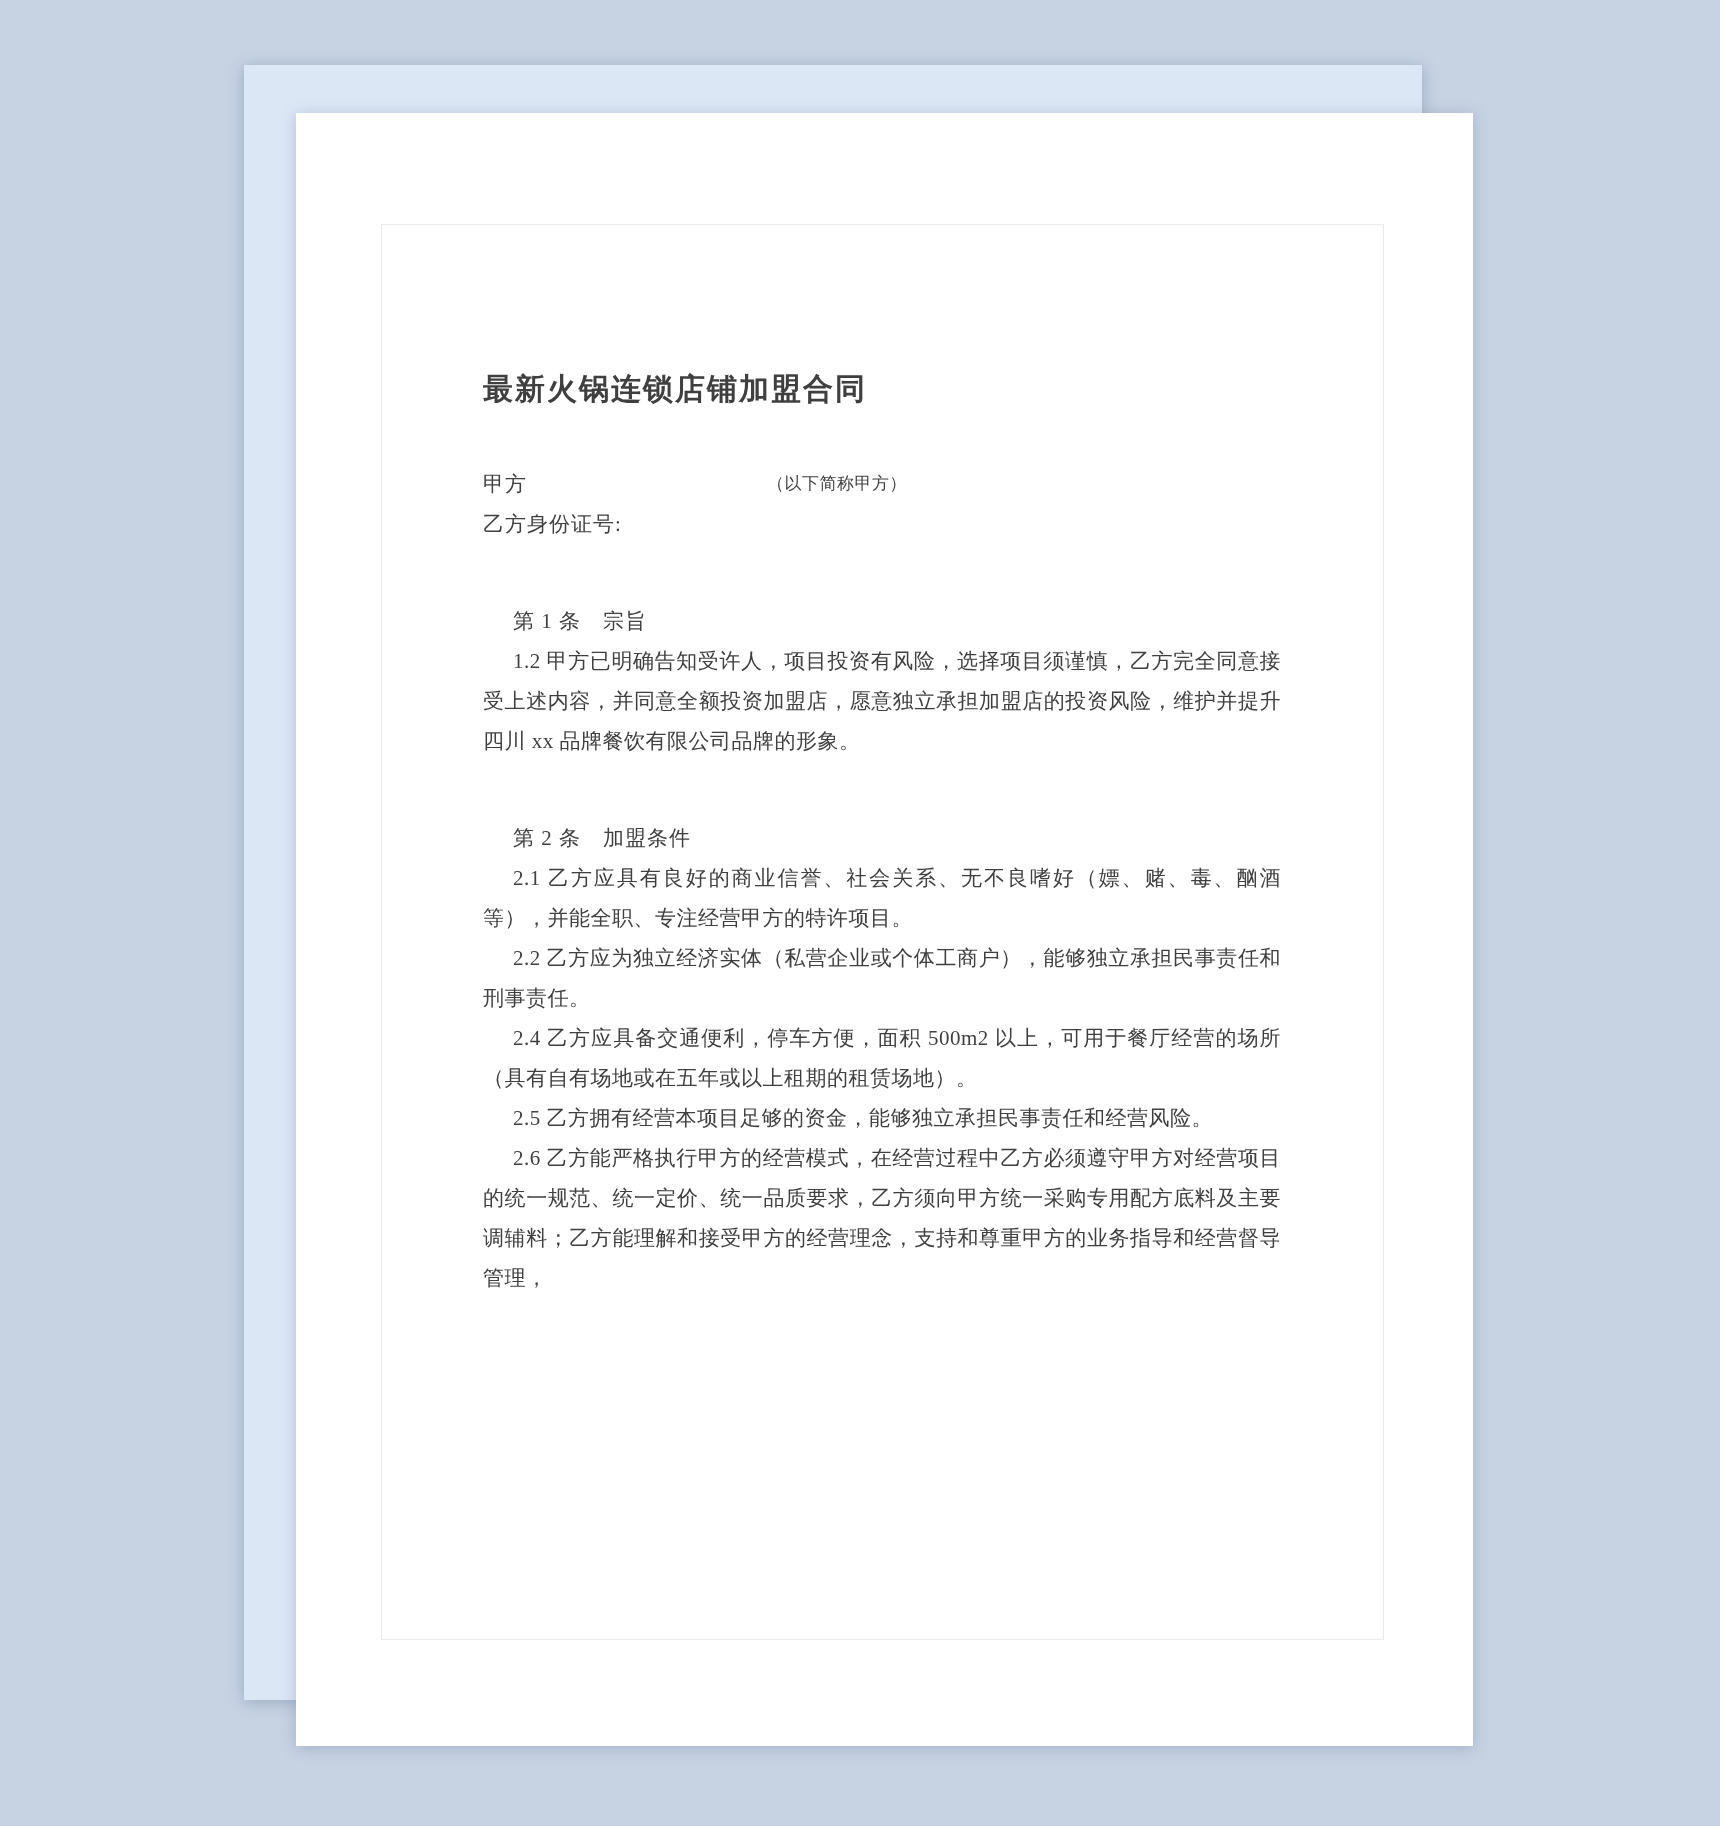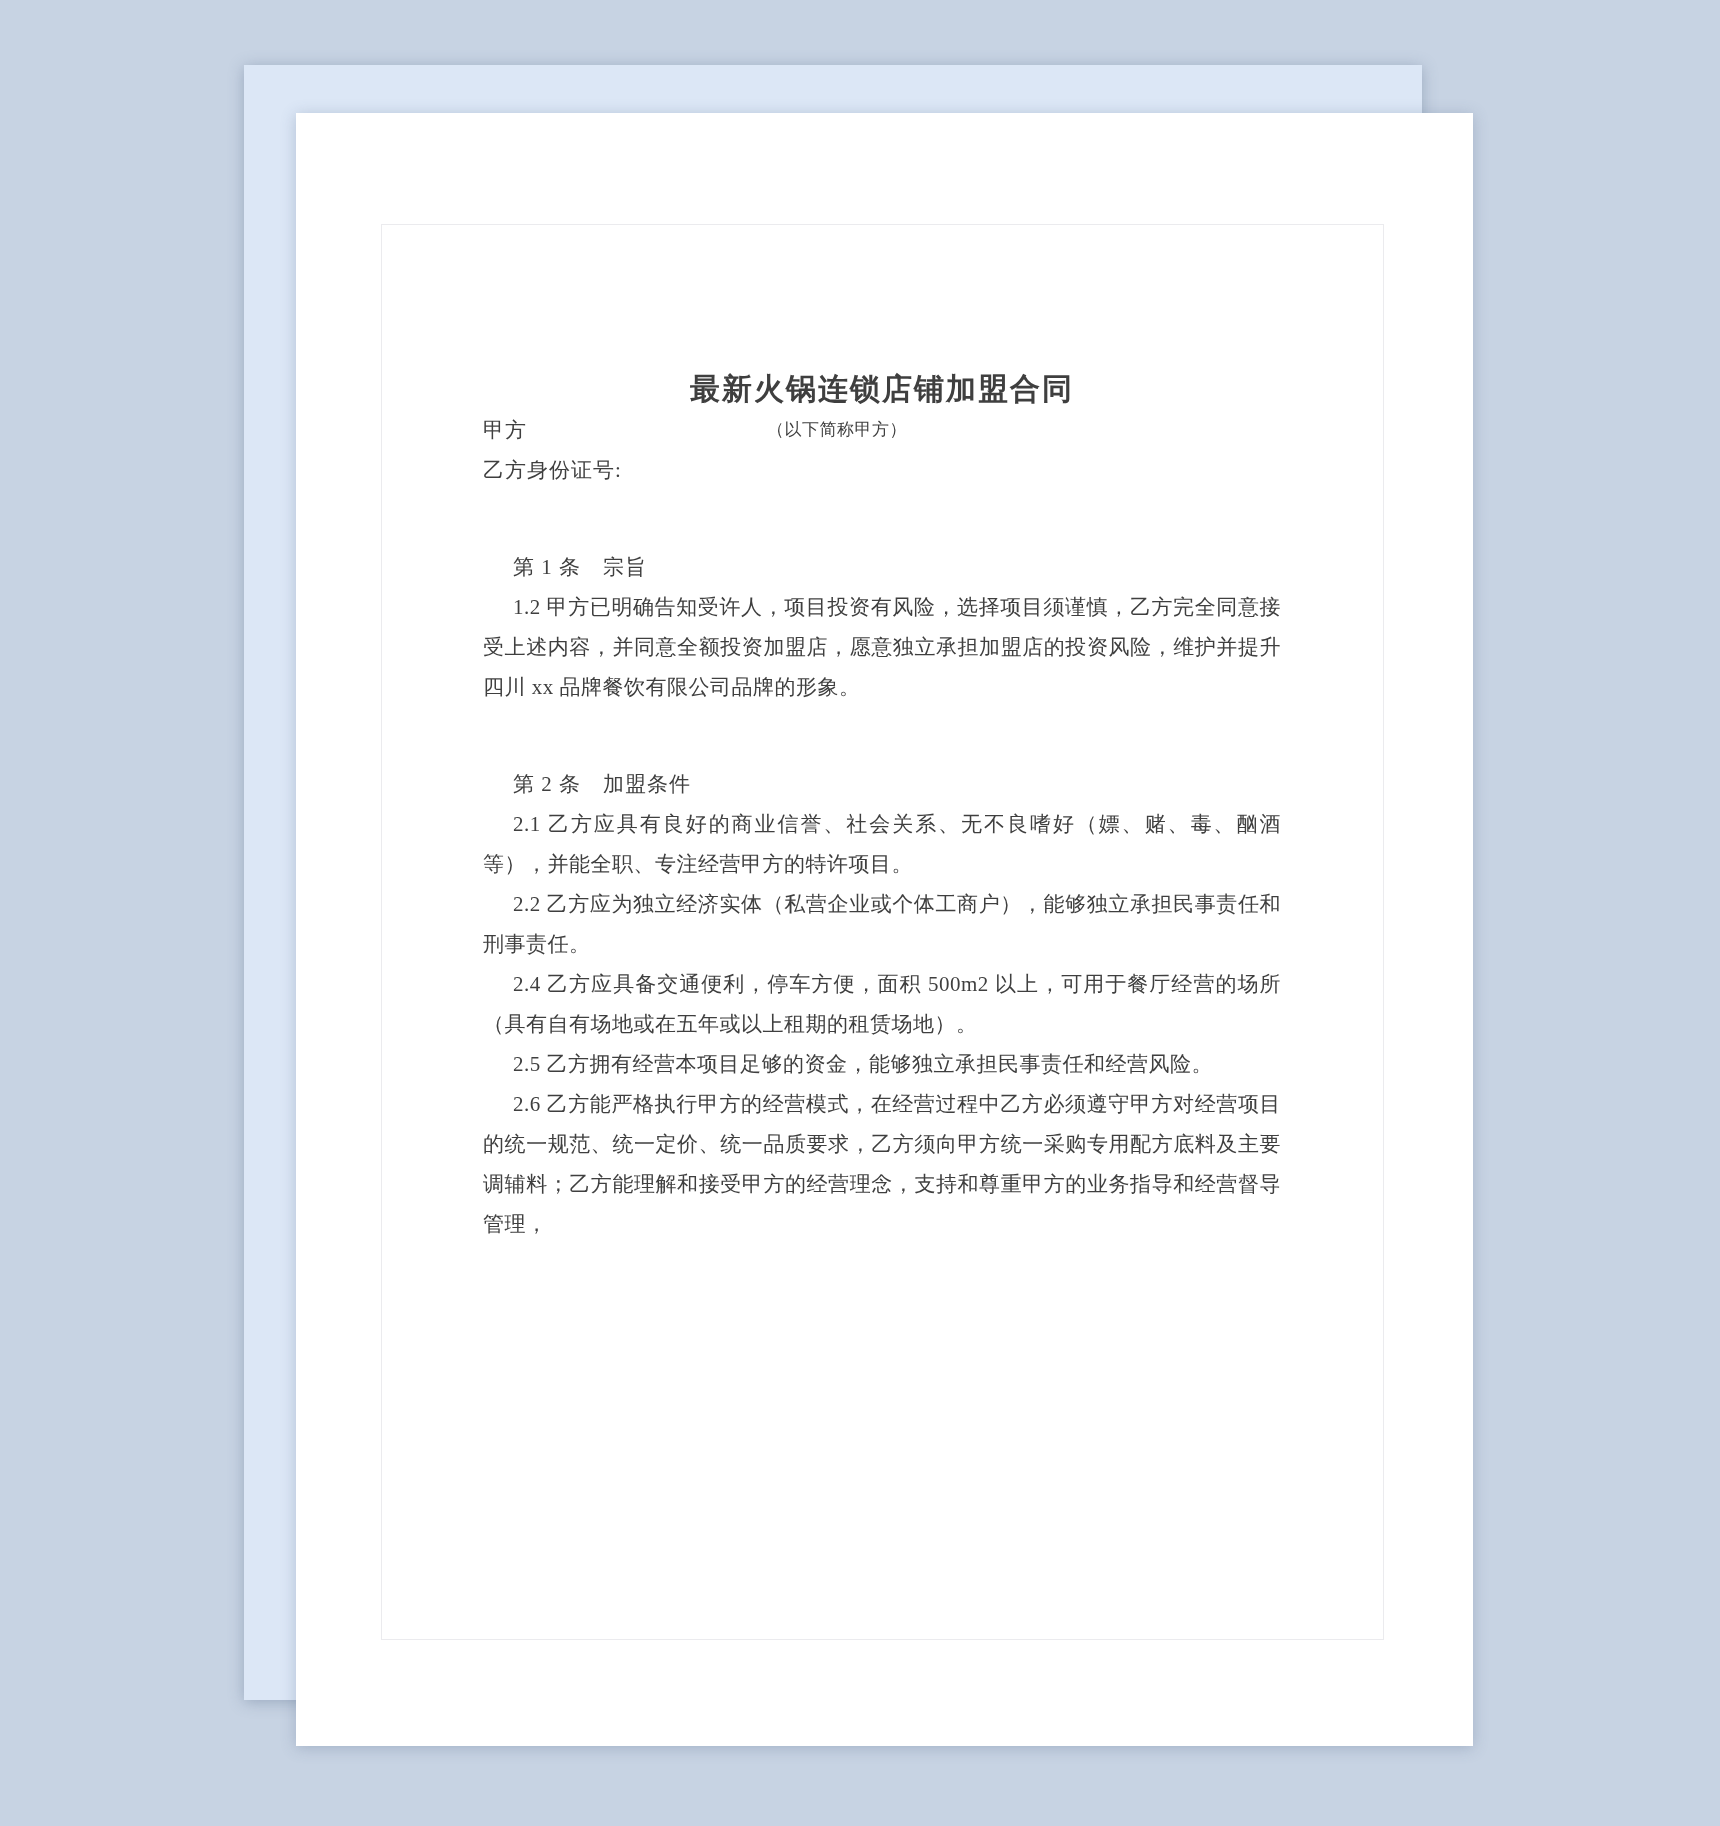--- a/index.html
+++ b/index.html
@@ -46,24 +46,24 @@
     left: 187px;
     top: 0;
     width: 798px;
     color: #3f3f3f;
   }
   .doc-title {
     margin: 255px 0 0 0;
     font-size: 30px;
     line-height: 42px;
     font-weight: 700;
-    text-align: center;
     letter-spacing: 2px;
   }
   .party-block {
+    margin-top: 54px;
   }
   .party-line {
     position: relative;
     height: 40px;
     line-height: 40px;
     font-size: 21px;
     letter-spacing: 1px;
     white-space: nowrap;
   }
   .party-note {

